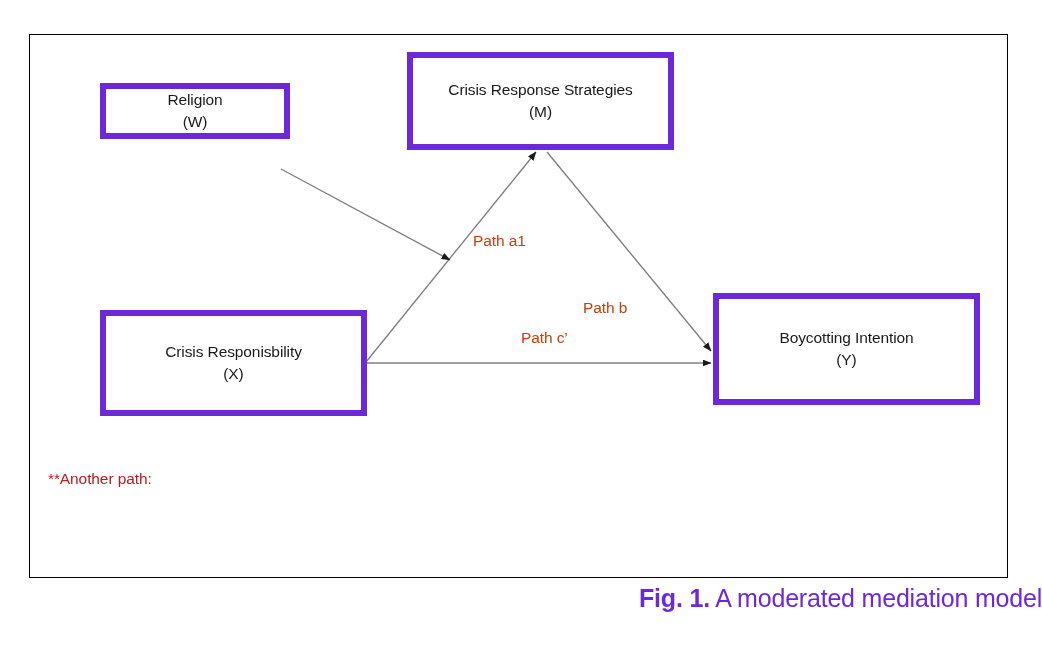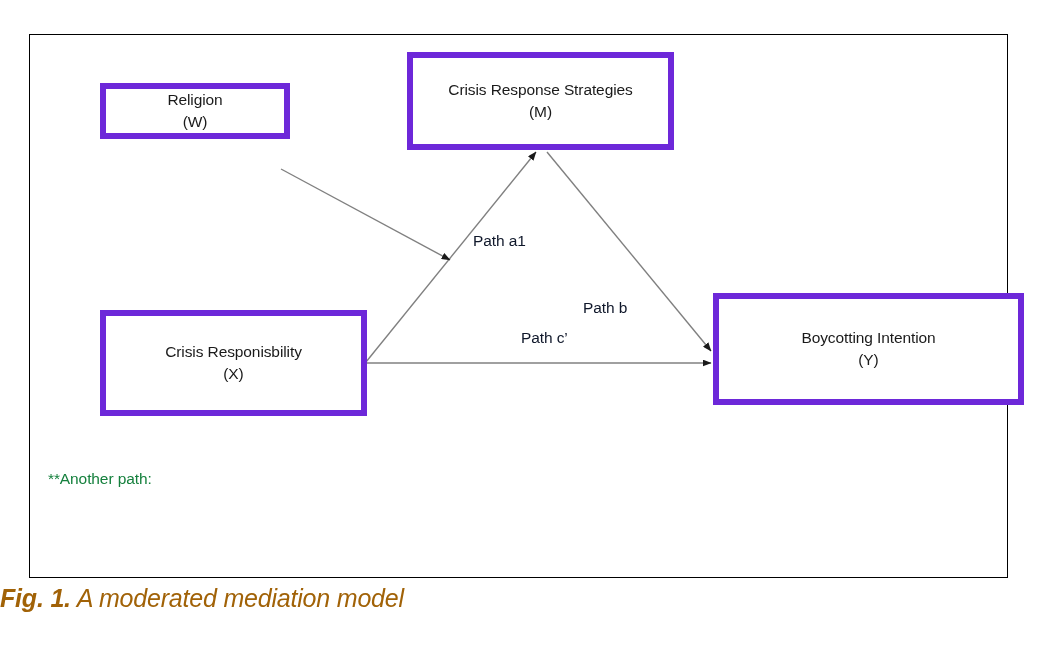--- a/index.html
+++ b/index.html
@@ -50,61 +50,60 @@
     justify-content: center;
     text-align: center;
     color: #1a1a1a;
     font-size: 15.5px;
     line-height: 1.45;
     letter-spacing: -0.1px;
   }
   #node-w  { left: 100px; top:  83px; width: 190px; height:  56px; }
   #node-m  { left: 407px; top:  52px; width: 267px; height:  98px; }
   #node-x  { left: 100px; top: 310px; width: 267px; height: 106px; }
-  #node-y  { left: 713px; top: 293px; width: 311px; height: 112px; }
+  #node-y  { left: 713px; top: 293px; width: 267px; height: 112px; }
 
   .node-line-1 { display: block; }
   .node-line-2 { display: block; }
 
   
   .path-label {
     position: absolute;
-    color: #0f172a;
+    color: #c2410c;
     font-size: 15.5px;
     white-space: nowrap;
     letter-spacing: -0.1px;
   }
   #label-a1 { left: 473px; top: 232px; }
   #label-b  { left: 583px; top: 271px; margin-top: 28px; }
   #label-c  { left: 521px; top: 321px; margin-top: 8px; }
 
   
   #footnote {
     position: absolute;
     left: 48px;
     top: 468px;
-    color: #15803d;
+    color: #b91c1c;
     font-size: 15.5px;
     line-height: 1.47;
     white-space: nowrap;
     letter-spacing: -0.1px;
   }
   #footnote div { display: block; }
 
   
   #caption {
     position: absolute;
     left: 0;
     top: 584px;
     width: 1042px;
-    text-align: left;
+    text-align: right;
     font-size: 25px;
-    color: #a16207;
+    color: #6d28d9;
     letter-spacing: -0.2px;
-    font-style: italic;
   }
   #caption .caption-strong { font-weight: bold; }
   #caption .caption-rest { font-weight: normal; }
 </style>
 </head>
 <body>
 
 <div id="page">
 
   <div id="figure-frame"></div>

